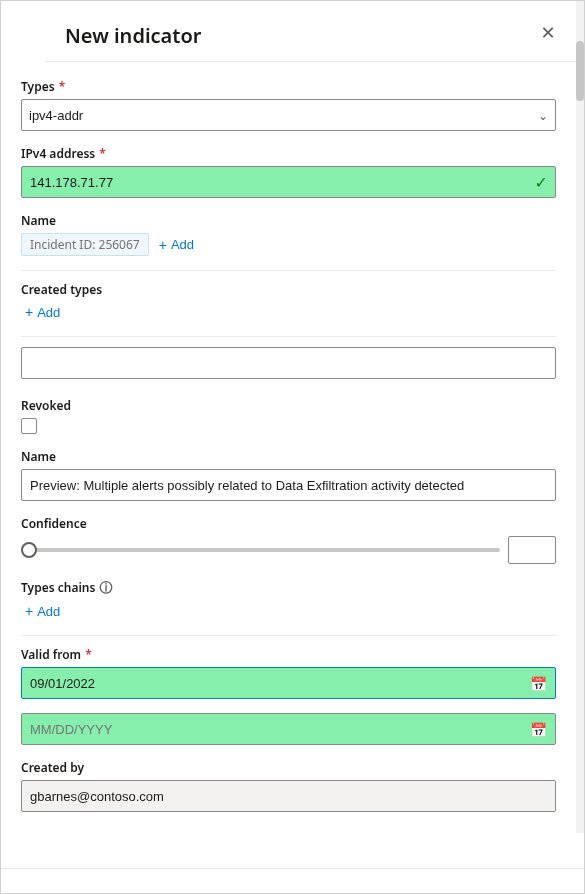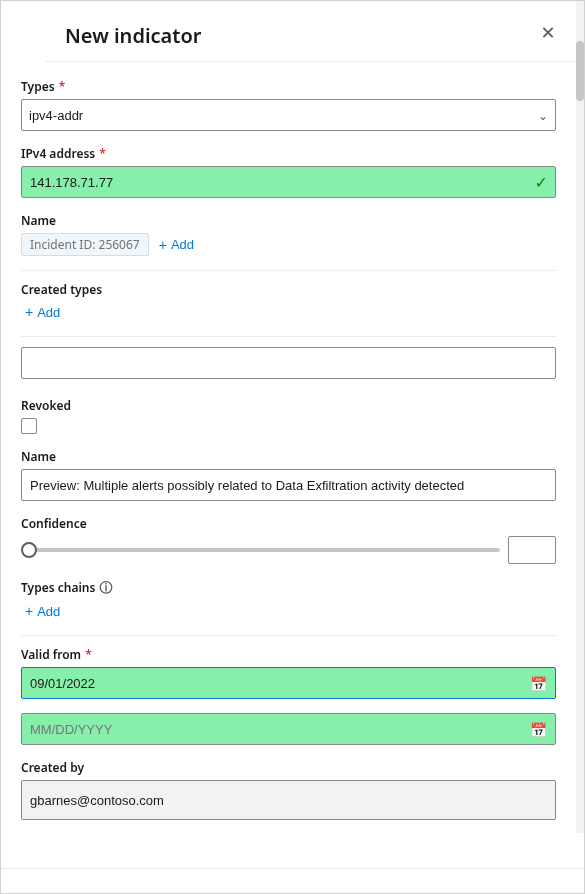--- a/index.html
+++ b/index.html
@@ -274,21 +274,21 @@
       display: flex;
       align-items: center;
       padding: 12px 20px;
       border-top: 1px solid #edebe9;
       gap: 8px;
       background: #ffffff;
     }
 
     .created-by-input {
       width: 100%;
-      height: 40px;
+      height: 32px;
       border: 1px solid #8a8886;
       border-radius: 2px;
       padding: 0 8px;
       font-size: 13px;
       color: #1b1a19;
       background: #f3f2f1;
     }
   </style>
 </head>
 <body>

